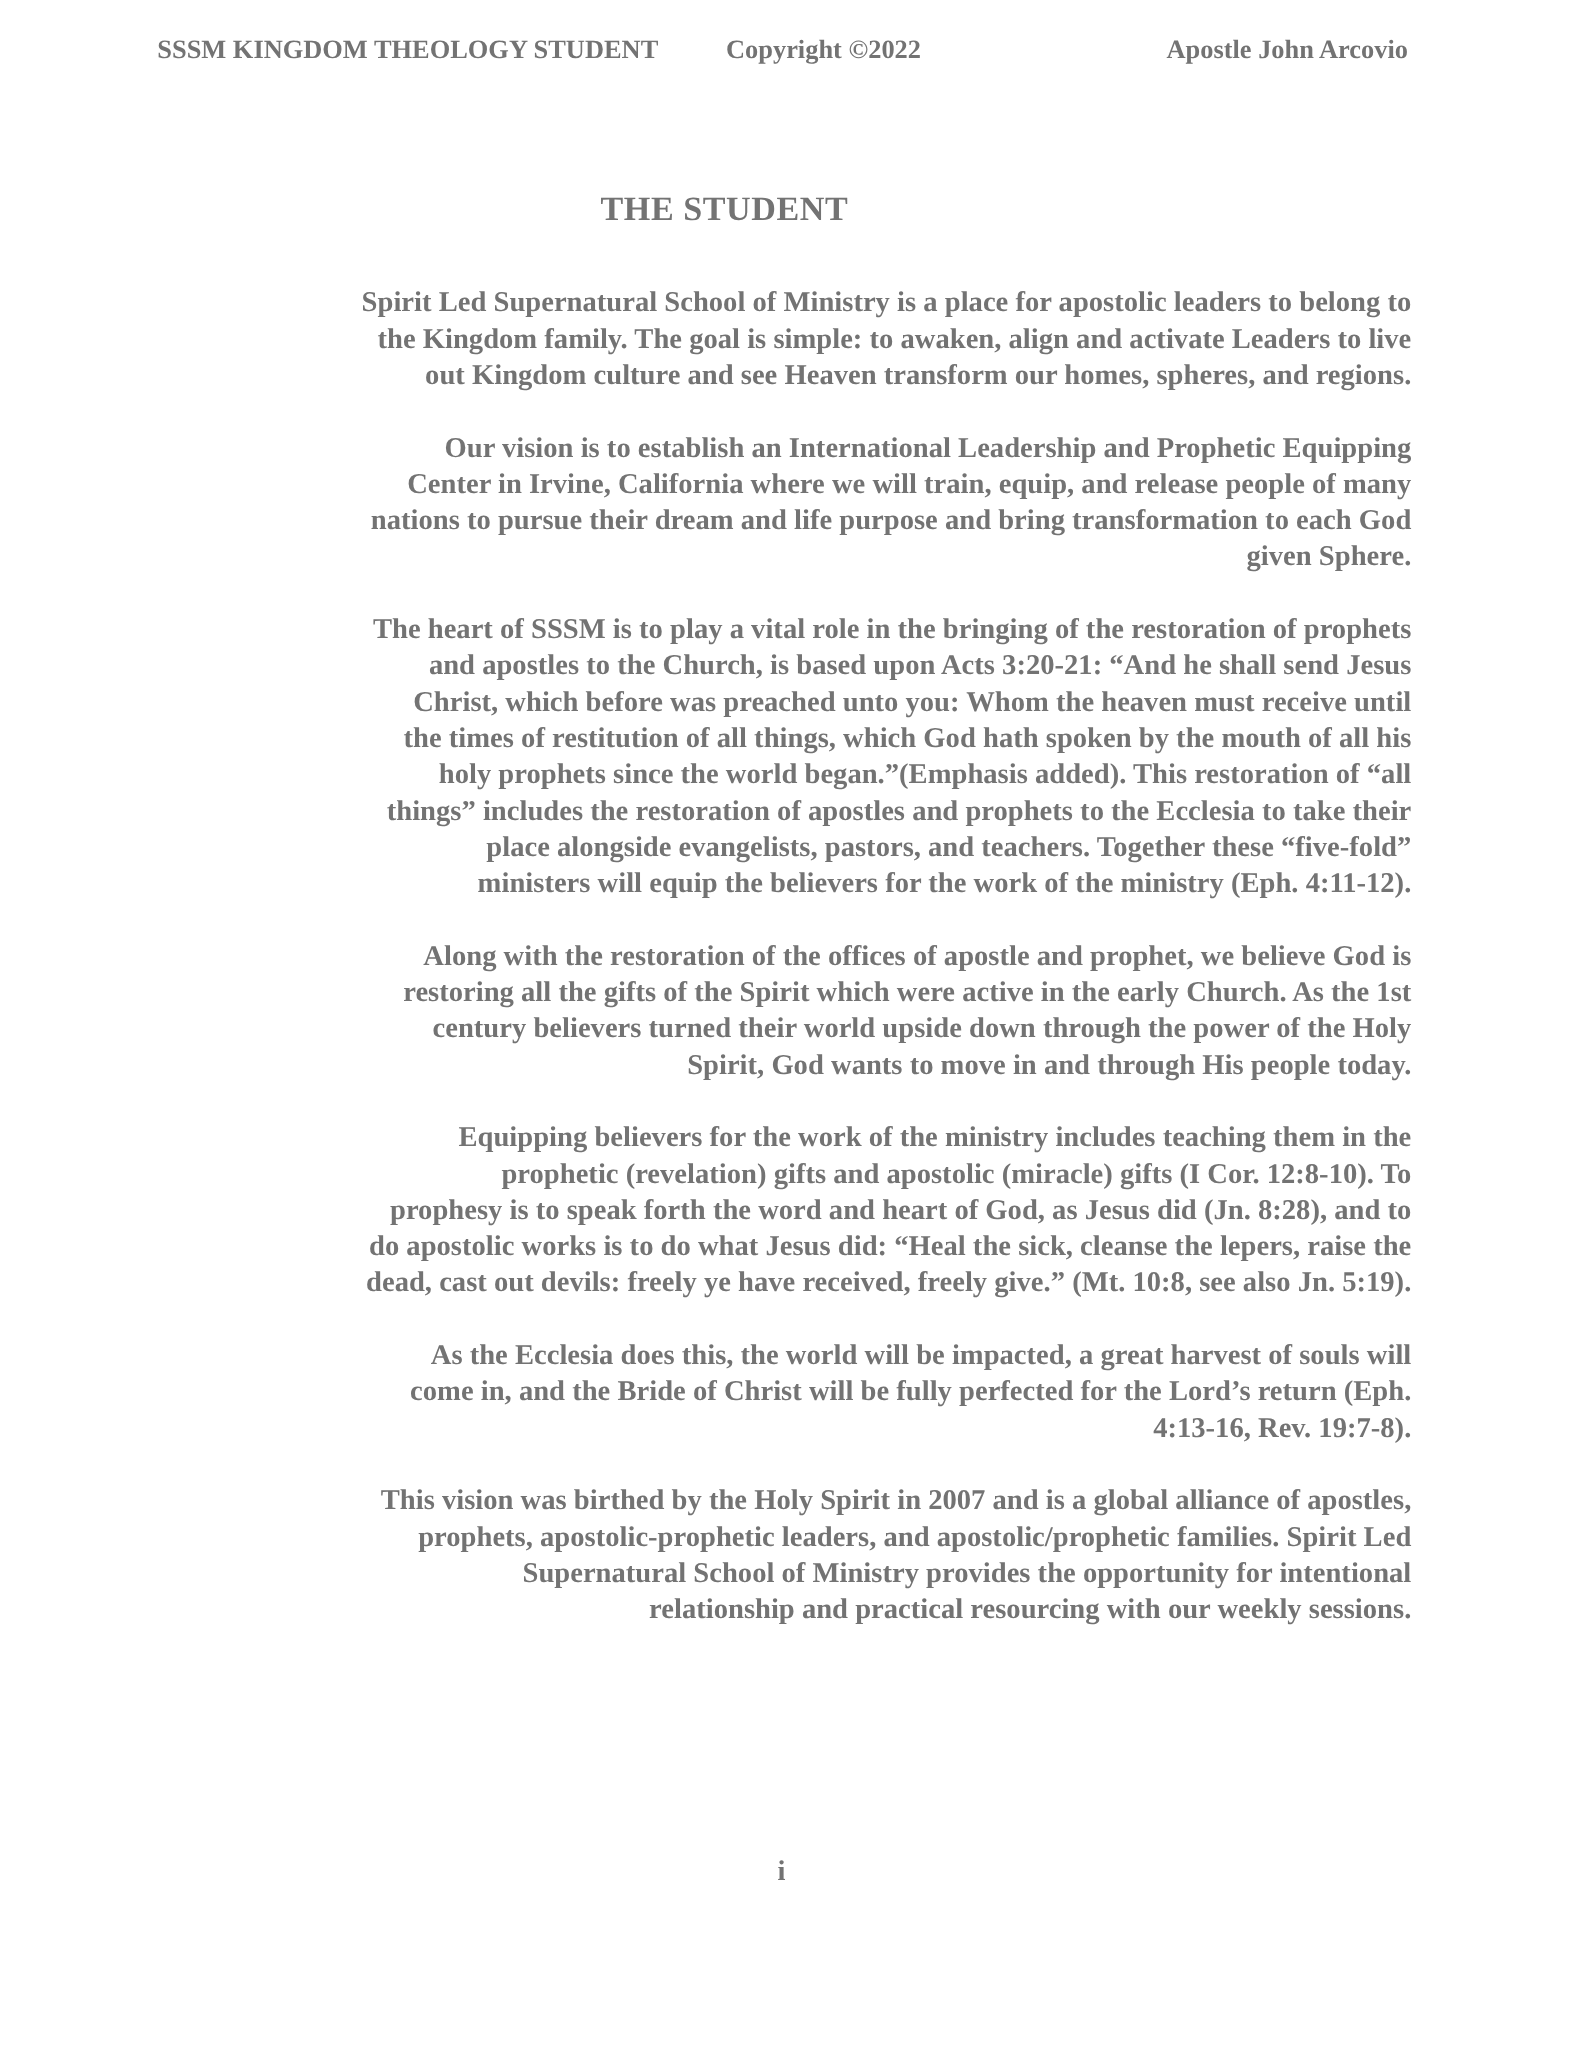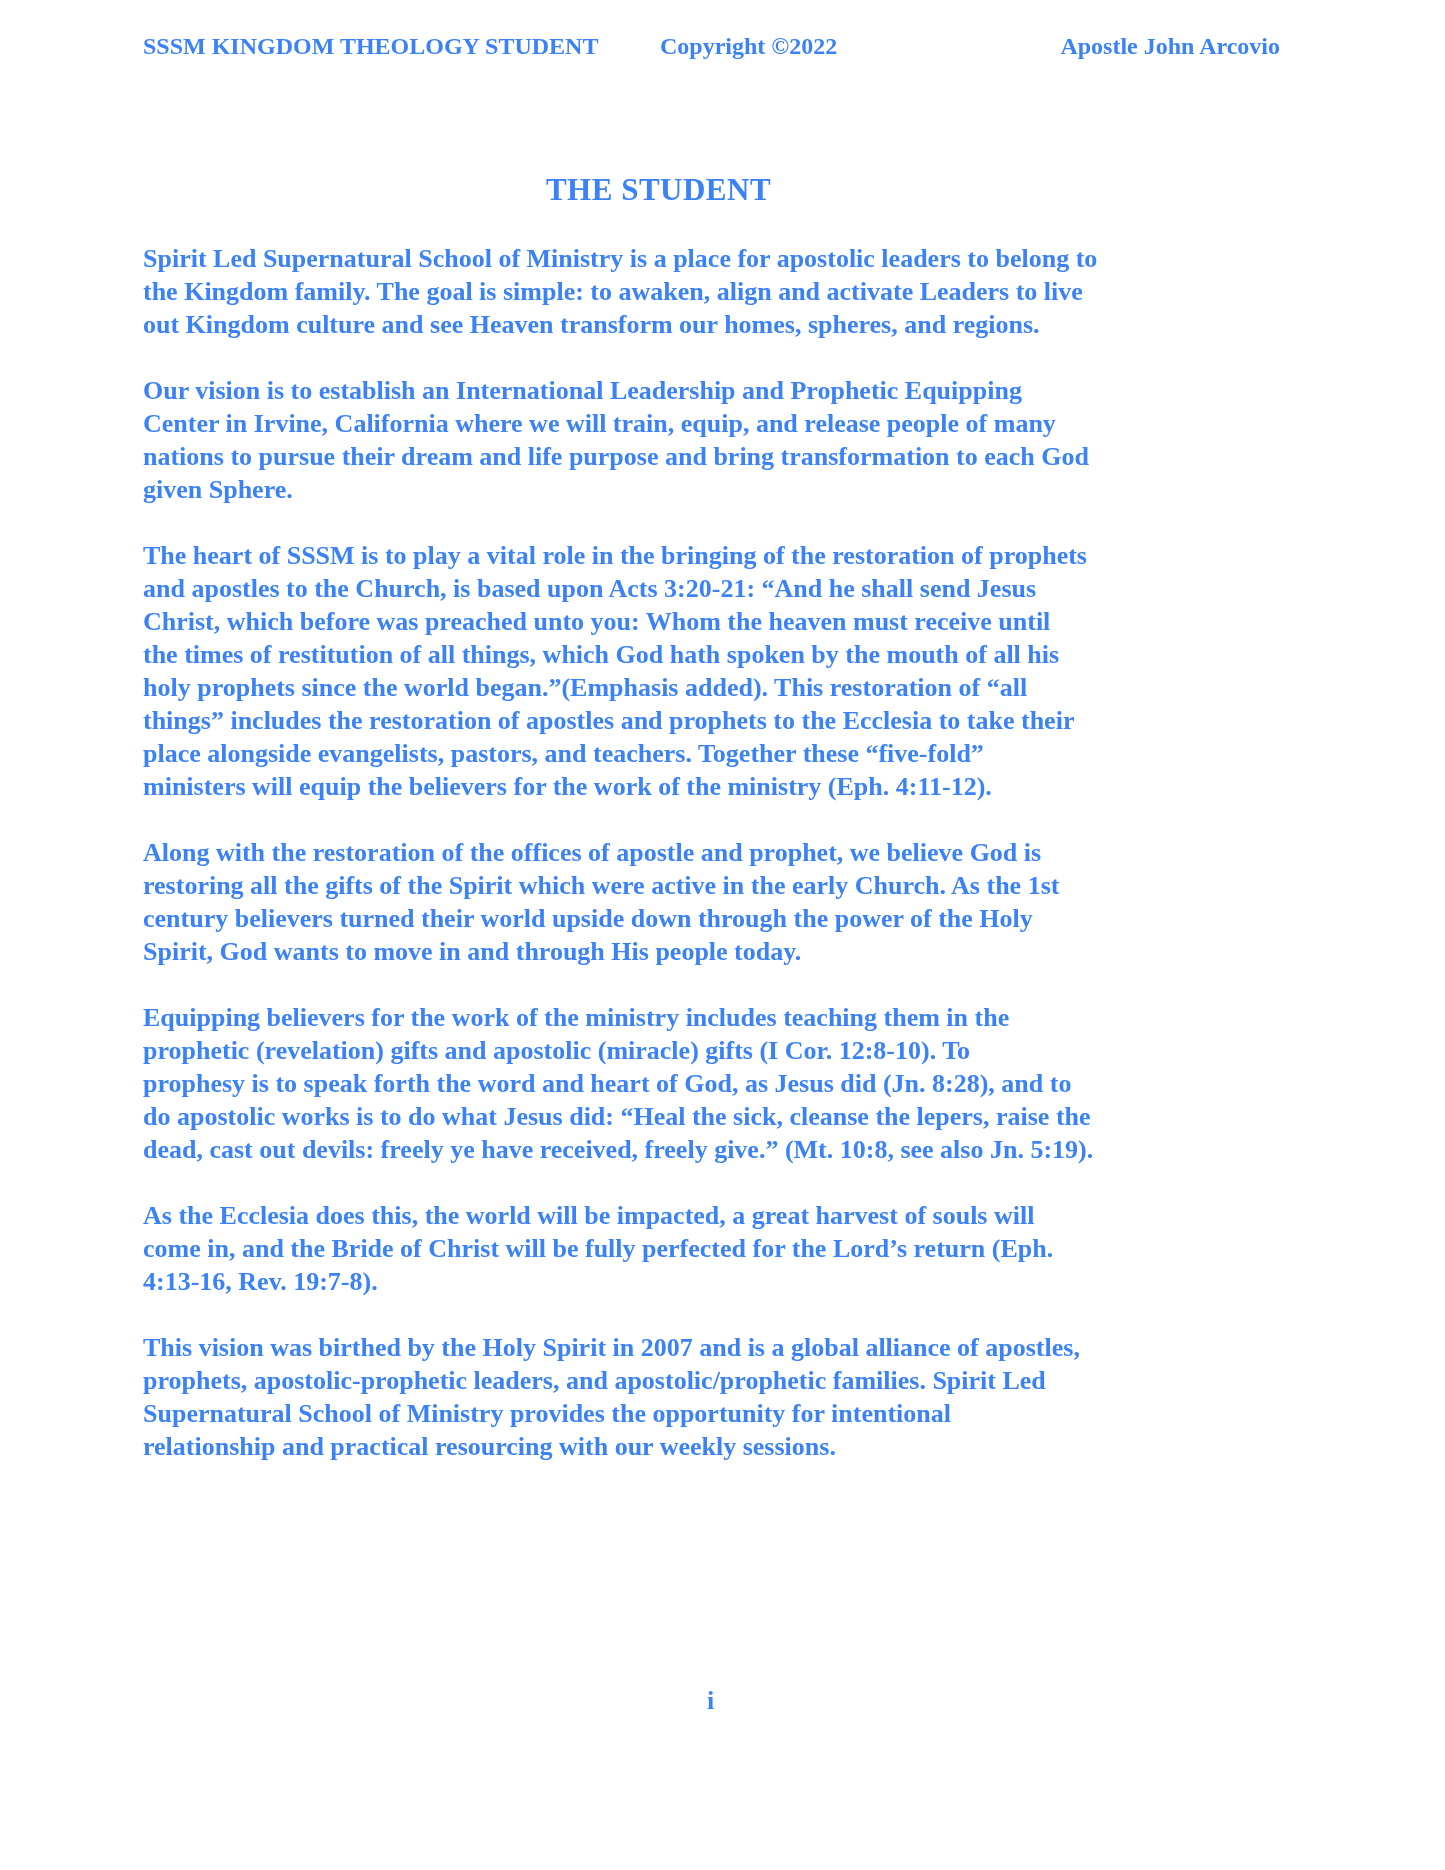--- a/index.html
+++ b/index.html
@@ -7,21 +7,21 @@
     padding: 0;
     background: #ffffff;
   }
   .page {
     position: relative;
     width: 1445px;
     height: 1870px;
     background: #ffffff;
     font-family: "Liberation Serif", "DejaVu Serif", serif;
     font-weight: bold;
-    color: #3b82f6;
+    color: #737373;
     overflow: hidden;
   }
   .page-header {
     position: absolute;
     top: 32px;
     left: 143px;
     width: 1137px;
     height: 30px;
     font-size: 24px;
     line-height: 28px;
@@ -44,22 +44,23 @@
   }
   .doc-body {
     position: absolute;
     top: 242px;
     left: 143px;
     width: 1140px;
     font-size: 26px;
     line-height: 33px;
   }
   .doc-body p {
-    margin: 0 0 33px 0;
+    margin: 16px 0 33px 0;
     white-space: pre-line; 
+    text-align: right;
   }
   .page-footer {
     position: absolute;
     top: 1686px;
     left: 143px;
     width: 1135px;
     text-align: center;
     font-size: 26px;
   }
 </style>

